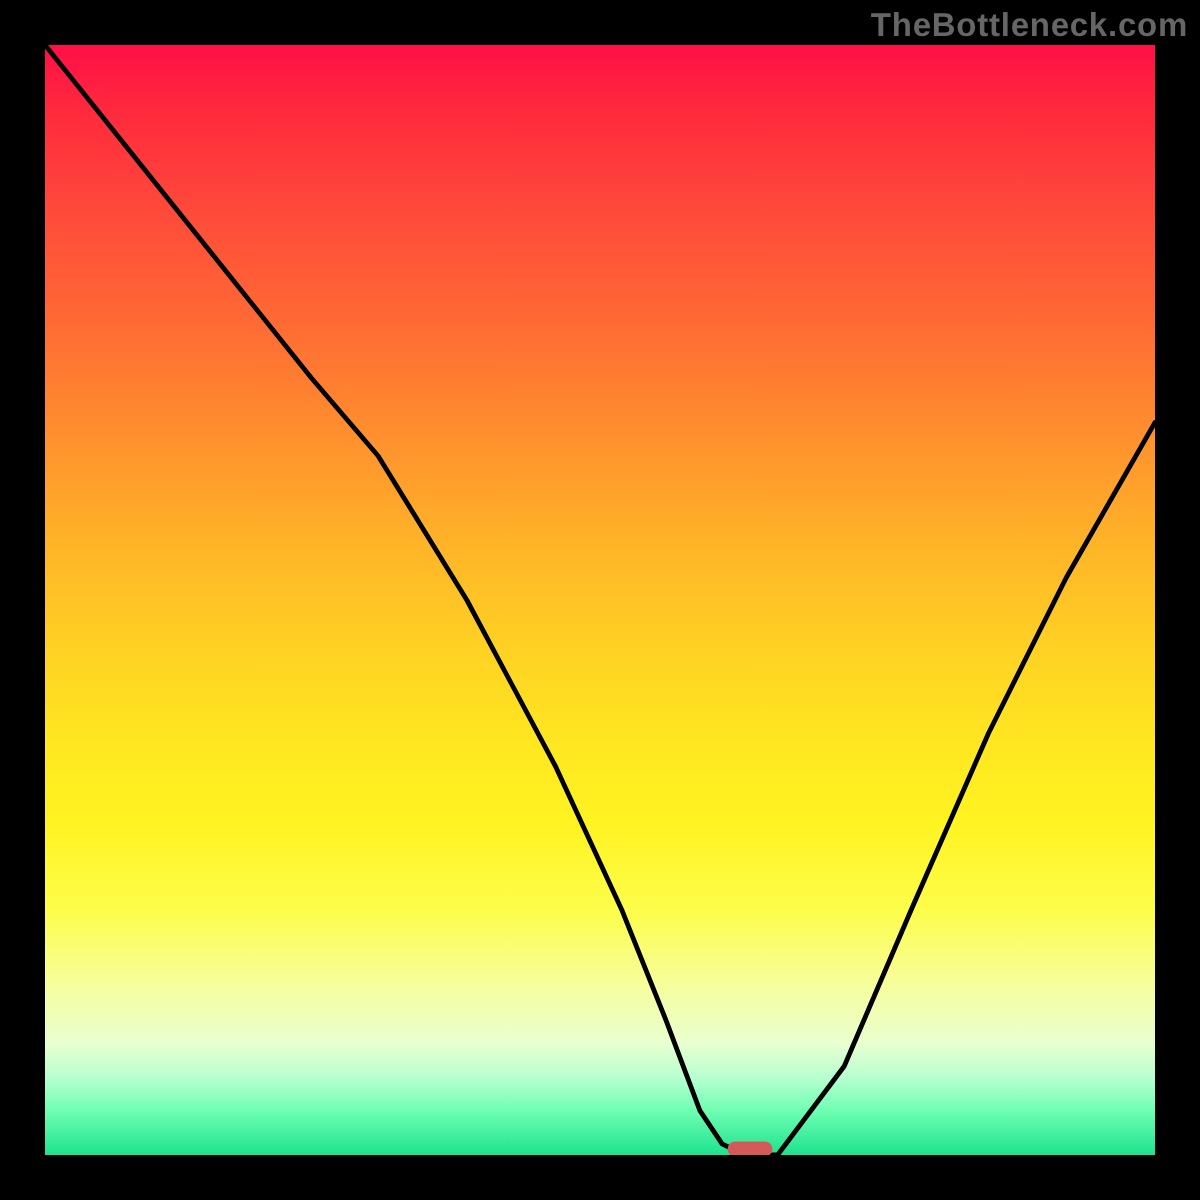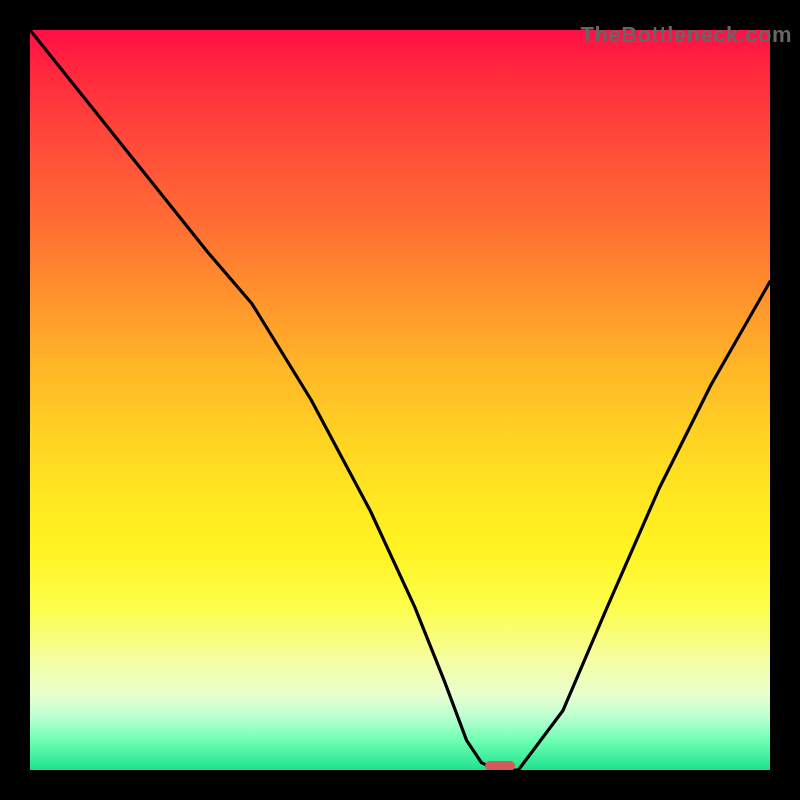--- a/index.html
+++ b/index.html
@@ -12,21 +12,21 @@
     font-family: Arial, Helvetica, sans-serif;
   }
   .frame {
     position: relative;
     width: 800px;
     height: 800px;
     background: #000;
   }
   .watermark {
     position: absolute;
-    top: 22px;
+    top: 4px;
     right: 8px;
     color: #666;
     font-size: 22px;
     font-weight: 600;
     letter-spacing: 0.5px;
     z-index: 10;
   }
   .plot-area {
     position: absolute;
     left: 30px;

